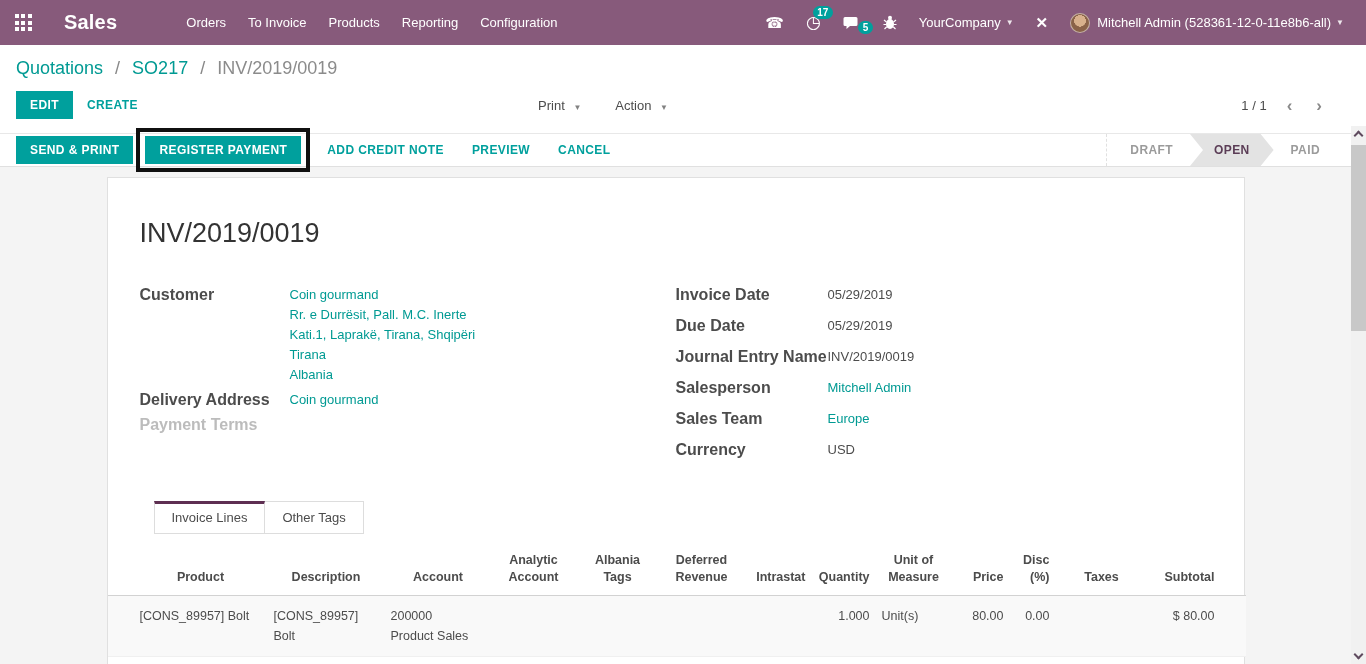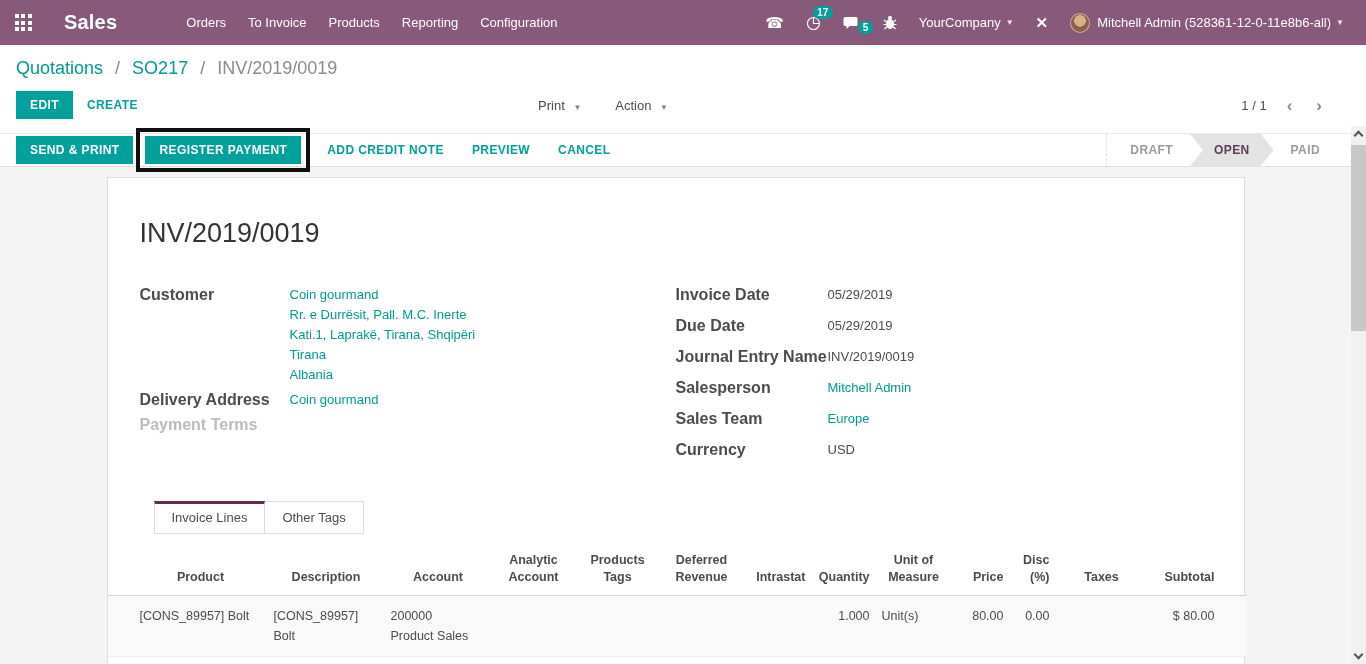--- a/index.html
+++ b/index.html
@@ -275,21 +275,21 @@
           <col style="width:46px">
           <col style="width:92px">
           <col style="width:98px">
       </colgroup>
       <thead>
         <tr>
           <th>Product</th>
           <th>Description</th>
           <th>Account</th>
           <th>Analytic Account</th>
-          <th>Products Tags</th>
+          <th>Albania Tags</th>
           <th>Deferred Revenue</th>
           <th class="ta-r">Intrastat</th>
           <th class="ta-r">Quantity</th>
           <th>Unit of Measure</th>
           <th class="ta-r">Price</th>
           <th class="ta-r">Disc (%)</th>
           <th>Taxes</th>
           <th class="ta-r">Subtotal</th>
         </tr>
       </thead>

